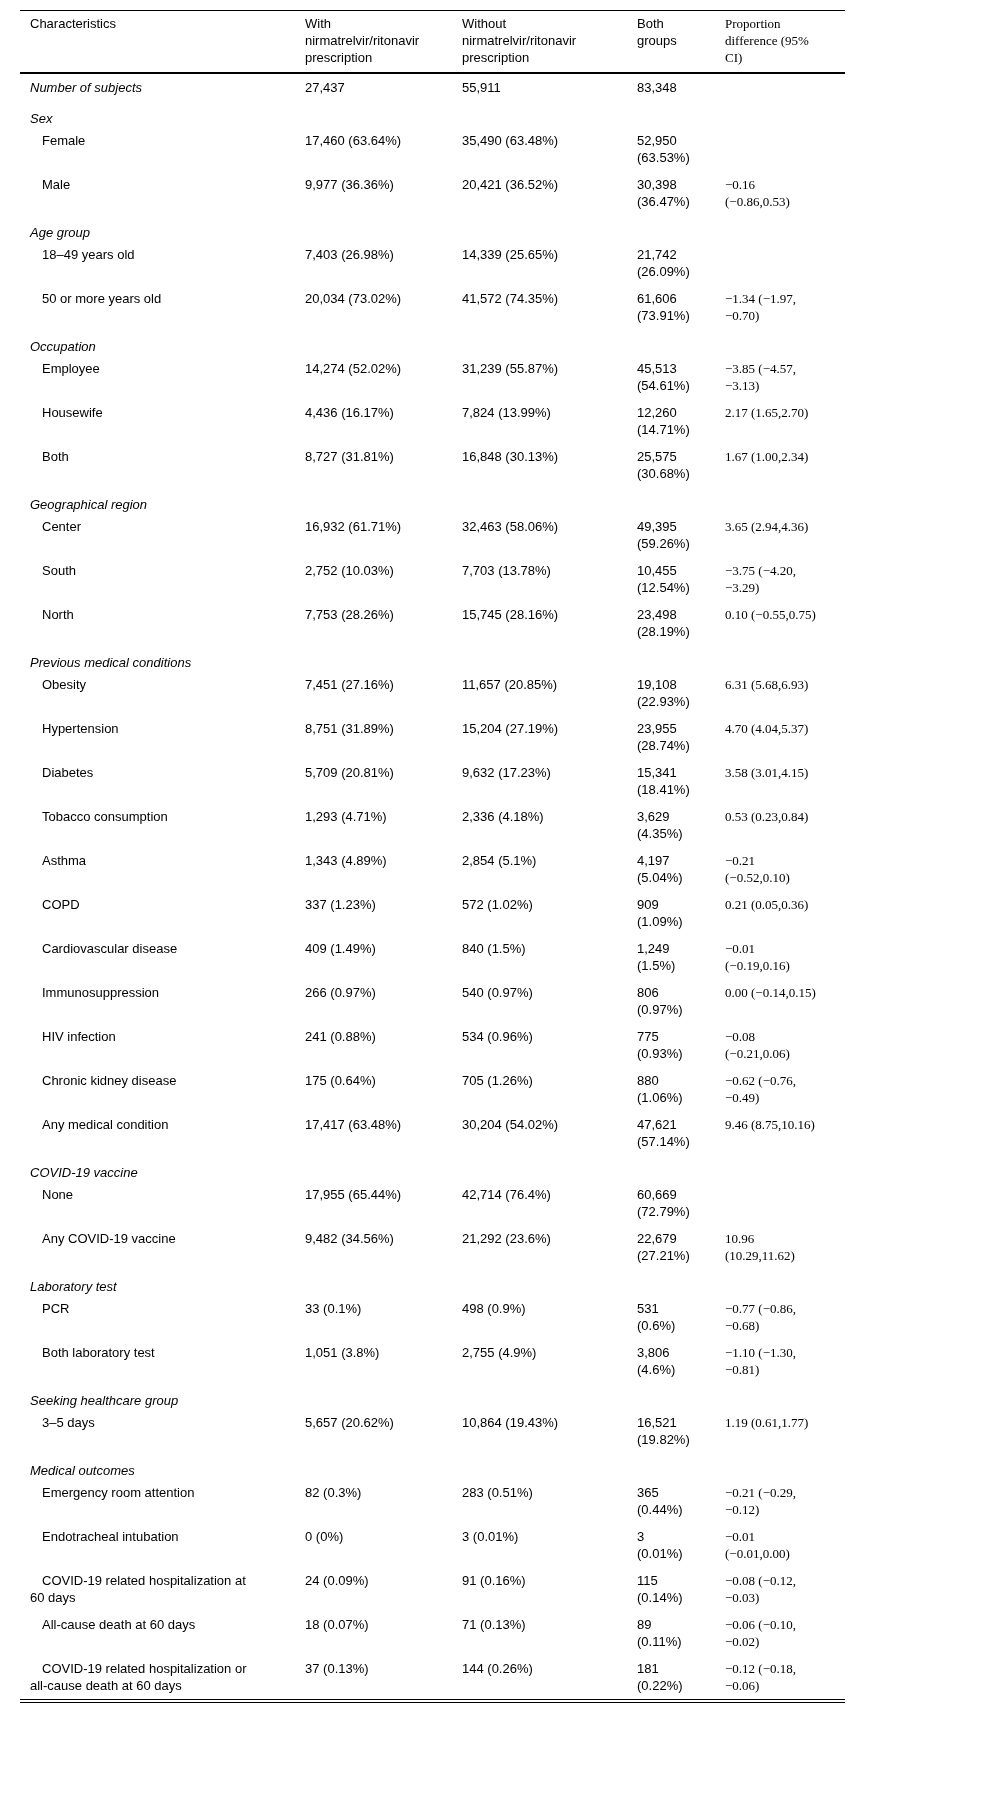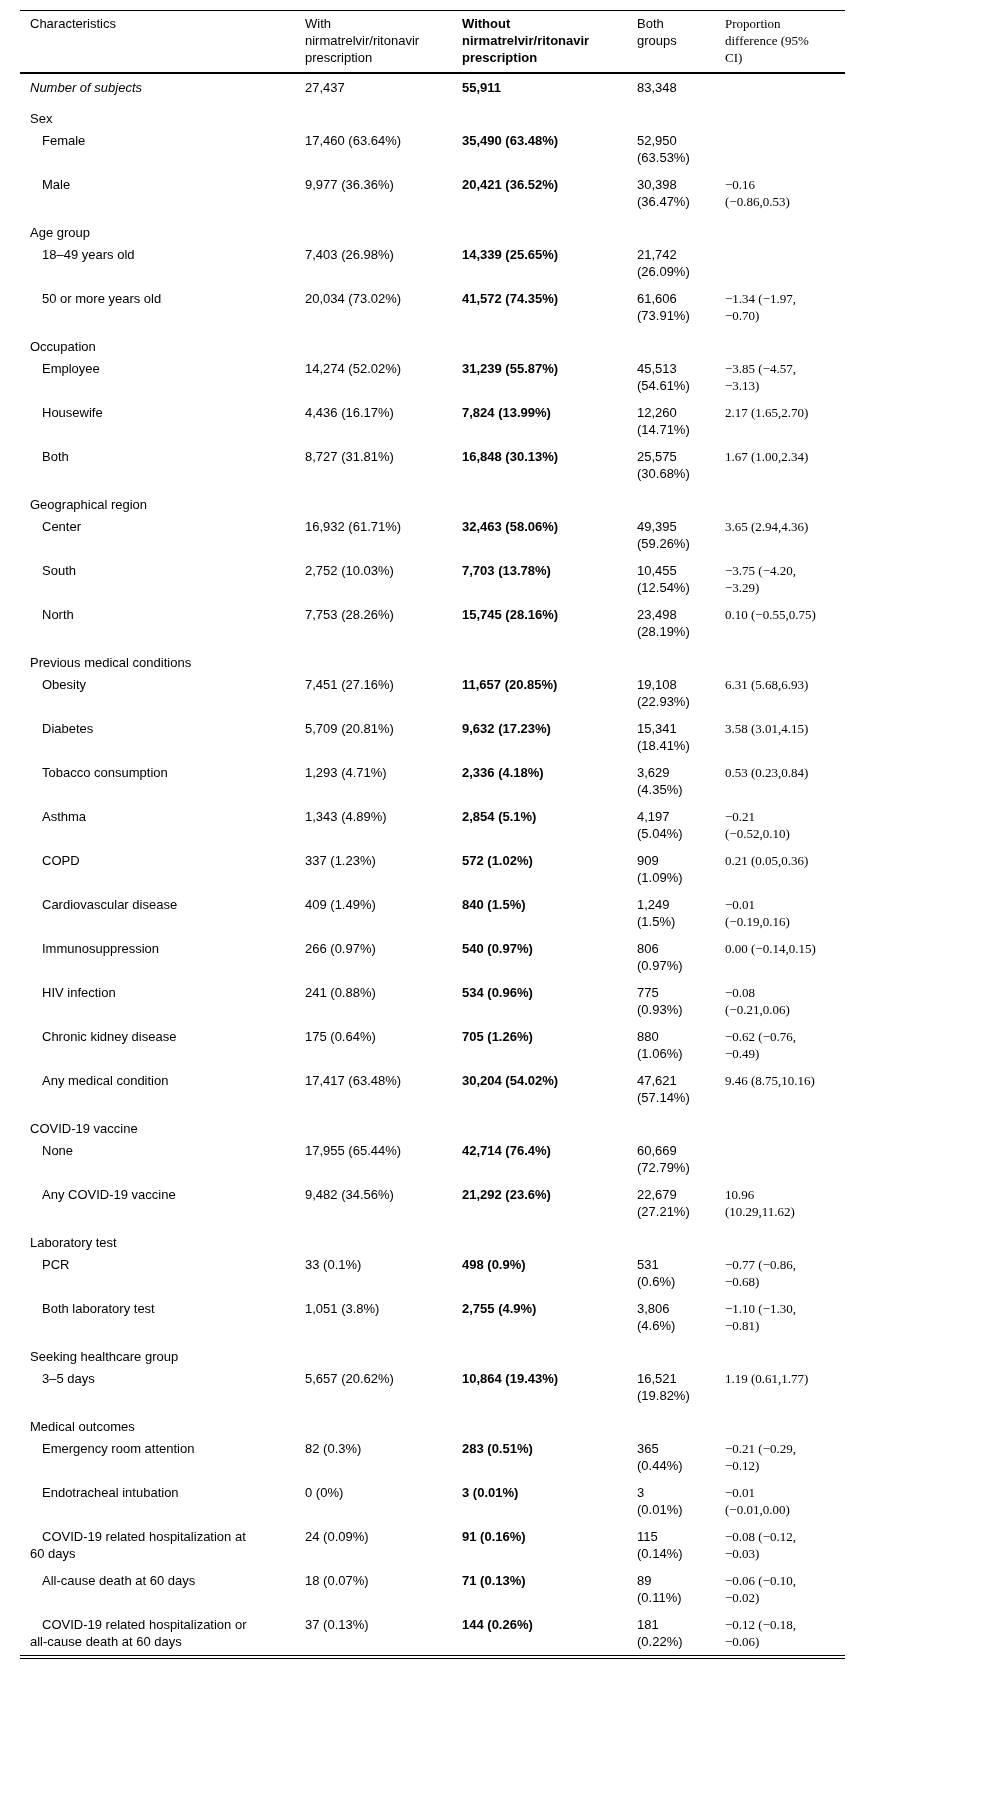--- a/index.html
+++ b/index.html
@@ -39,25 +39,26 @@
   }
   td {
     vertical-align: top;
     text-align: left;
     font-size: 13px;
     line-height: 17px;
     padding: 5px 0;
   }
   .col-characteristics { padding-left: 10px; padding-right: 50px; }
   .col-with            { padding-right: 19px; }
-  .col-without         { padding-right: 37px; font-weight: bold; }
+  .col-without         { padding-right: 37px; }
   .col-both            { padding-right: 30px; }
   .col-diff            { padding-right: 25px; font-family: Liberation Serif, serif; }
 
   td.section-cell {
+    font-style: italic;
     padding: 9px 0 0 10px;
   }
   .label-cell.indent { text-indent: 12px; }
   .italic { font-style: italic; }
 </style>
 </head>
 <body>
 
 <div class="page">
   <div class="table-wrap">
@@ -172,20 +173,27 @@
             <td colspan="5" class="section-cell">Previous medical conditions</td>
           </tr>
           <tr>
             <td class="label-cell col-characteristics indent">Obesity</td>
             <td class="value-cell col-with">7,451 (27.16%)</td>
             <td class="value-cell col-without">11,657 (20.85%)</td>
             <td class="value-cell col-both"><span>19,108</span><br><span>(22.93%)</span></td>
             <td class="value-cell col-diff">6.31 (5.68,6.93)</td>
           </tr>
           <tr>
+            <td class="label-cell col-characteristics indent">Hypertension</td>
+            <td class="value-cell col-with">8,751 (31.89%)</td>
+            <td class="value-cell col-without">15,204 (27.19%)</td>
+            <td class="value-cell col-both"><span>23,955</span><br><span>(28.74%)</span></td>
+            <td class="value-cell col-diff">4.70 (4.04,5.37)</td>
+          </tr>
+          <tr>
             <td class="label-cell col-characteristics indent">Diabetes</td>
             <td class="value-cell col-with">5,709 (20.81%)</td>
             <td class="value-cell col-without">9,632 (17.23%)</td>
             <td class="value-cell col-both"><span>15,341</span><br><span>(18.41%)</span></td>
             <td class="value-cell col-diff">3.58 (3.01,4.15)</td>
           </tr>
           <tr>
             <td class="label-cell col-characteristics indent">Tobacco consumption</td>
             <td class="value-cell col-with">1,293 (4.71%)</td>
             <td class="value-cell col-without">2,336 (4.18%)</td>

